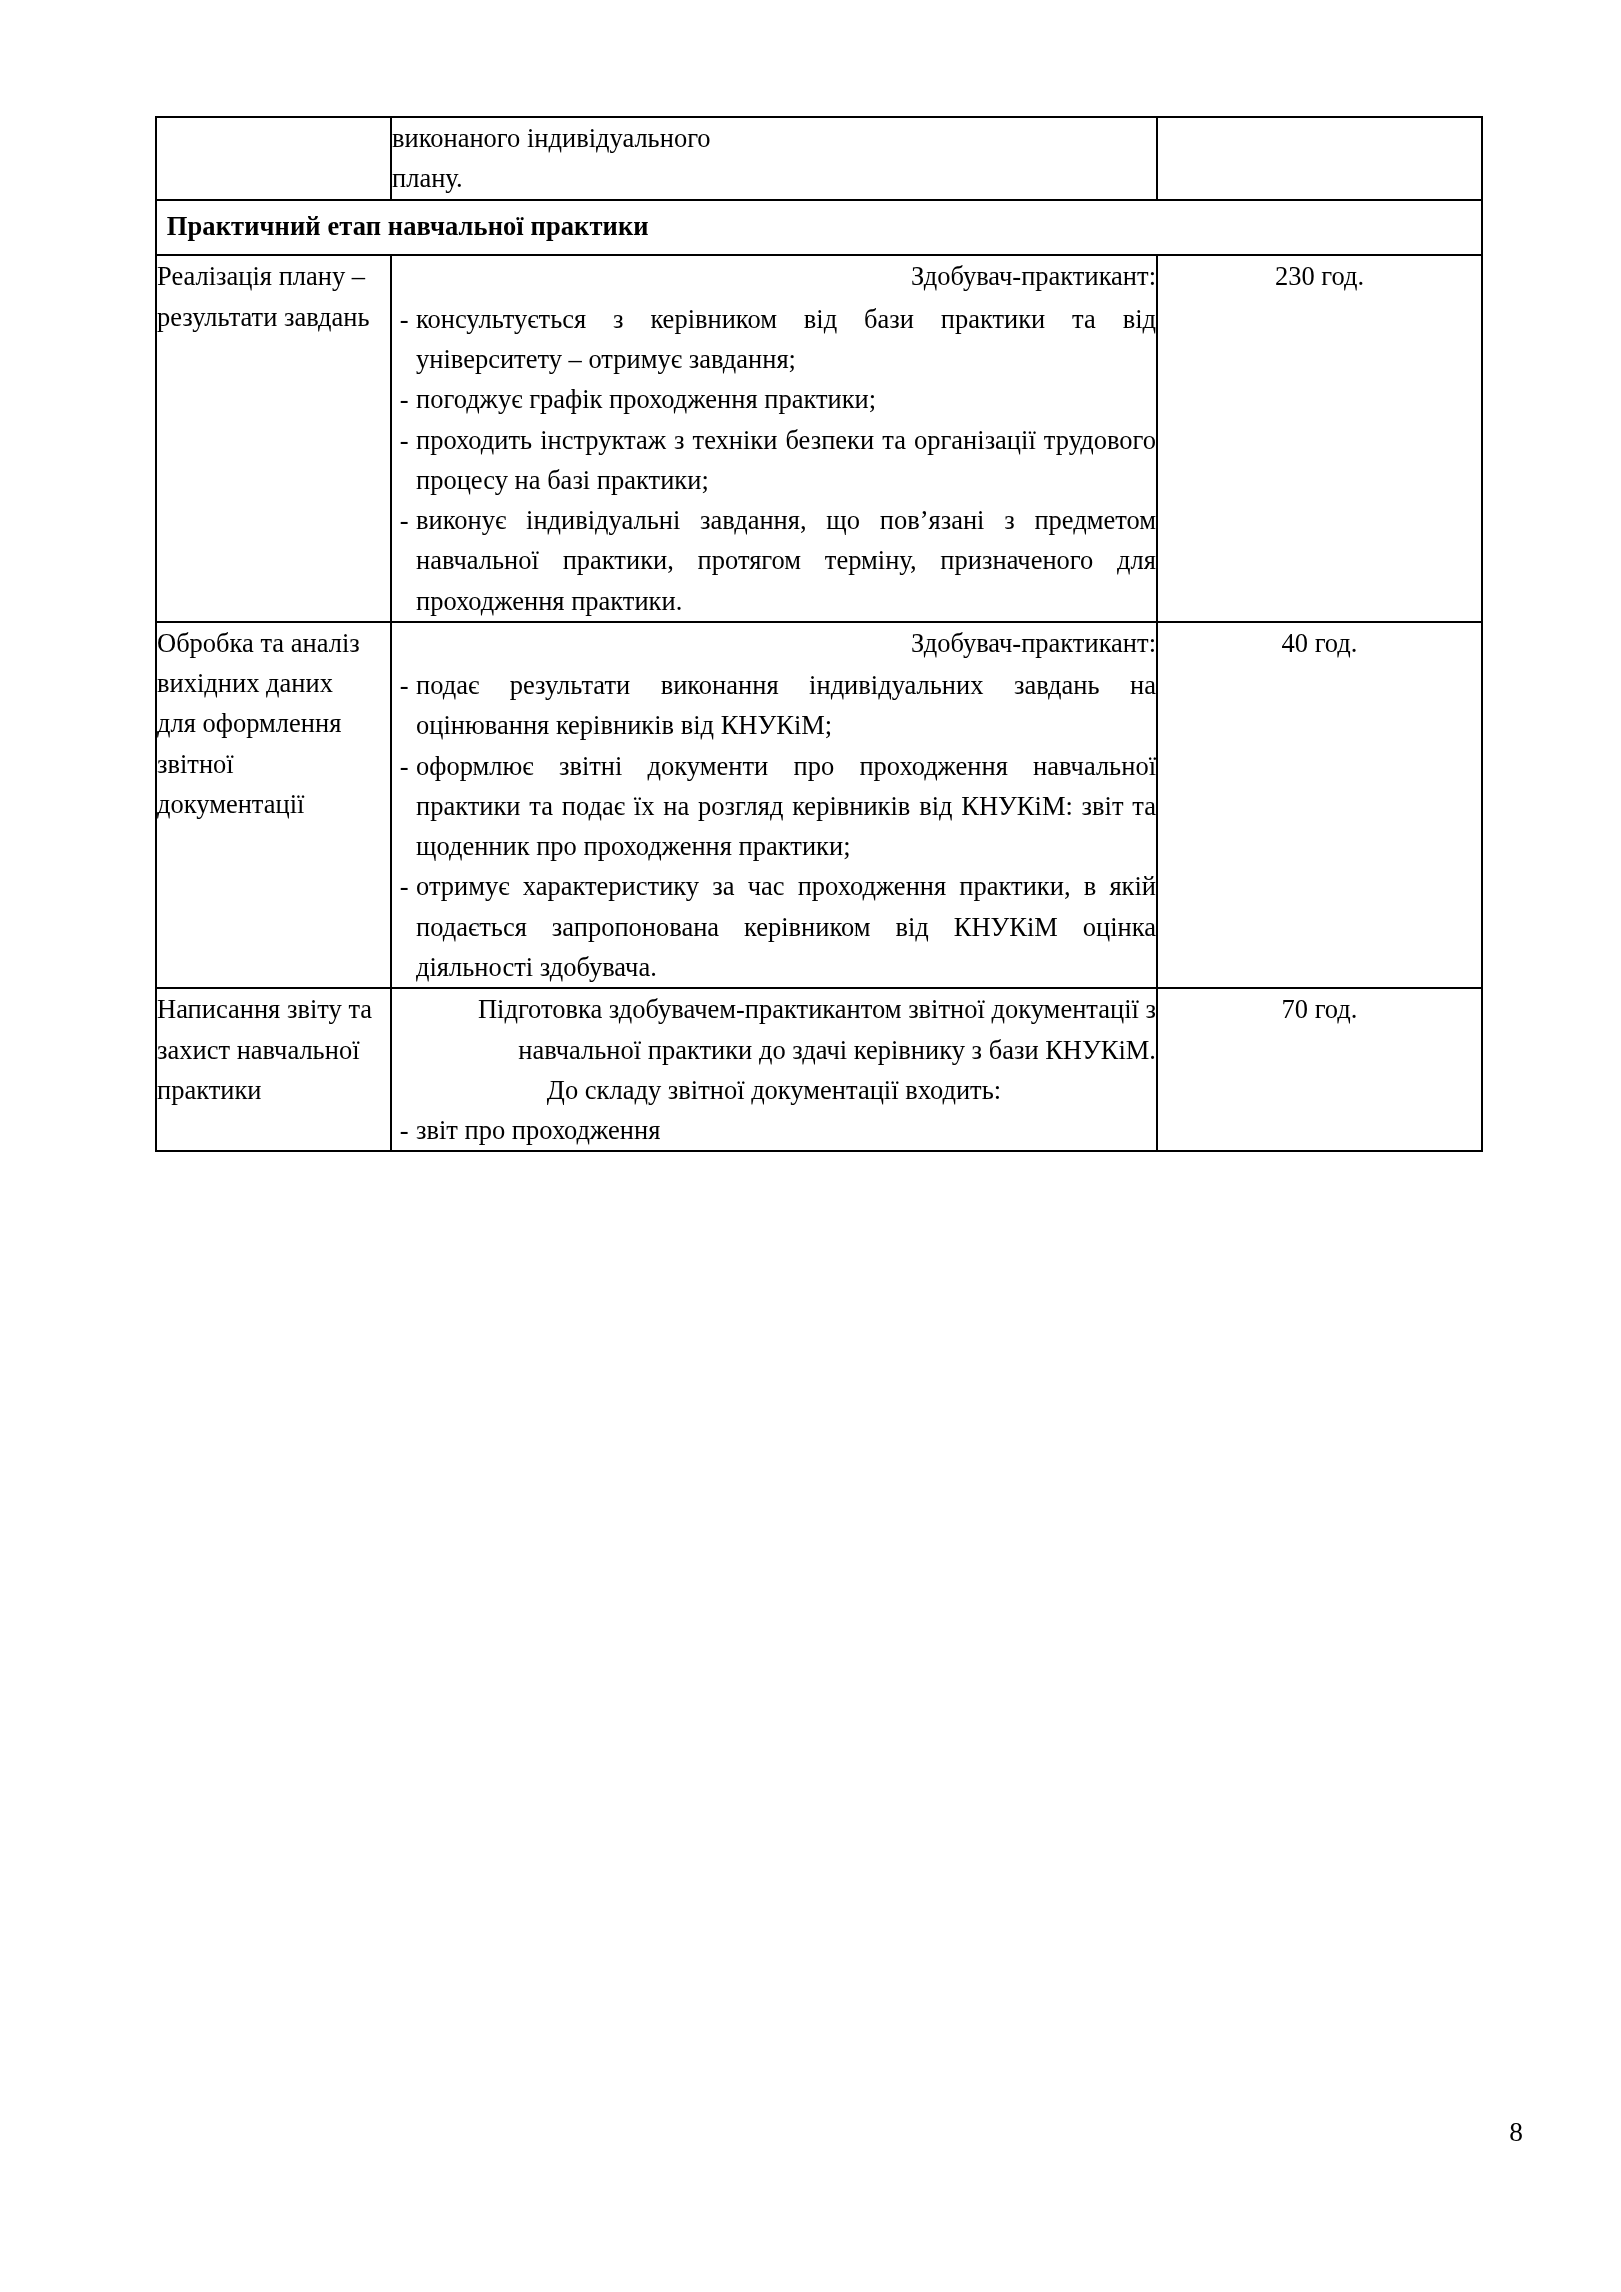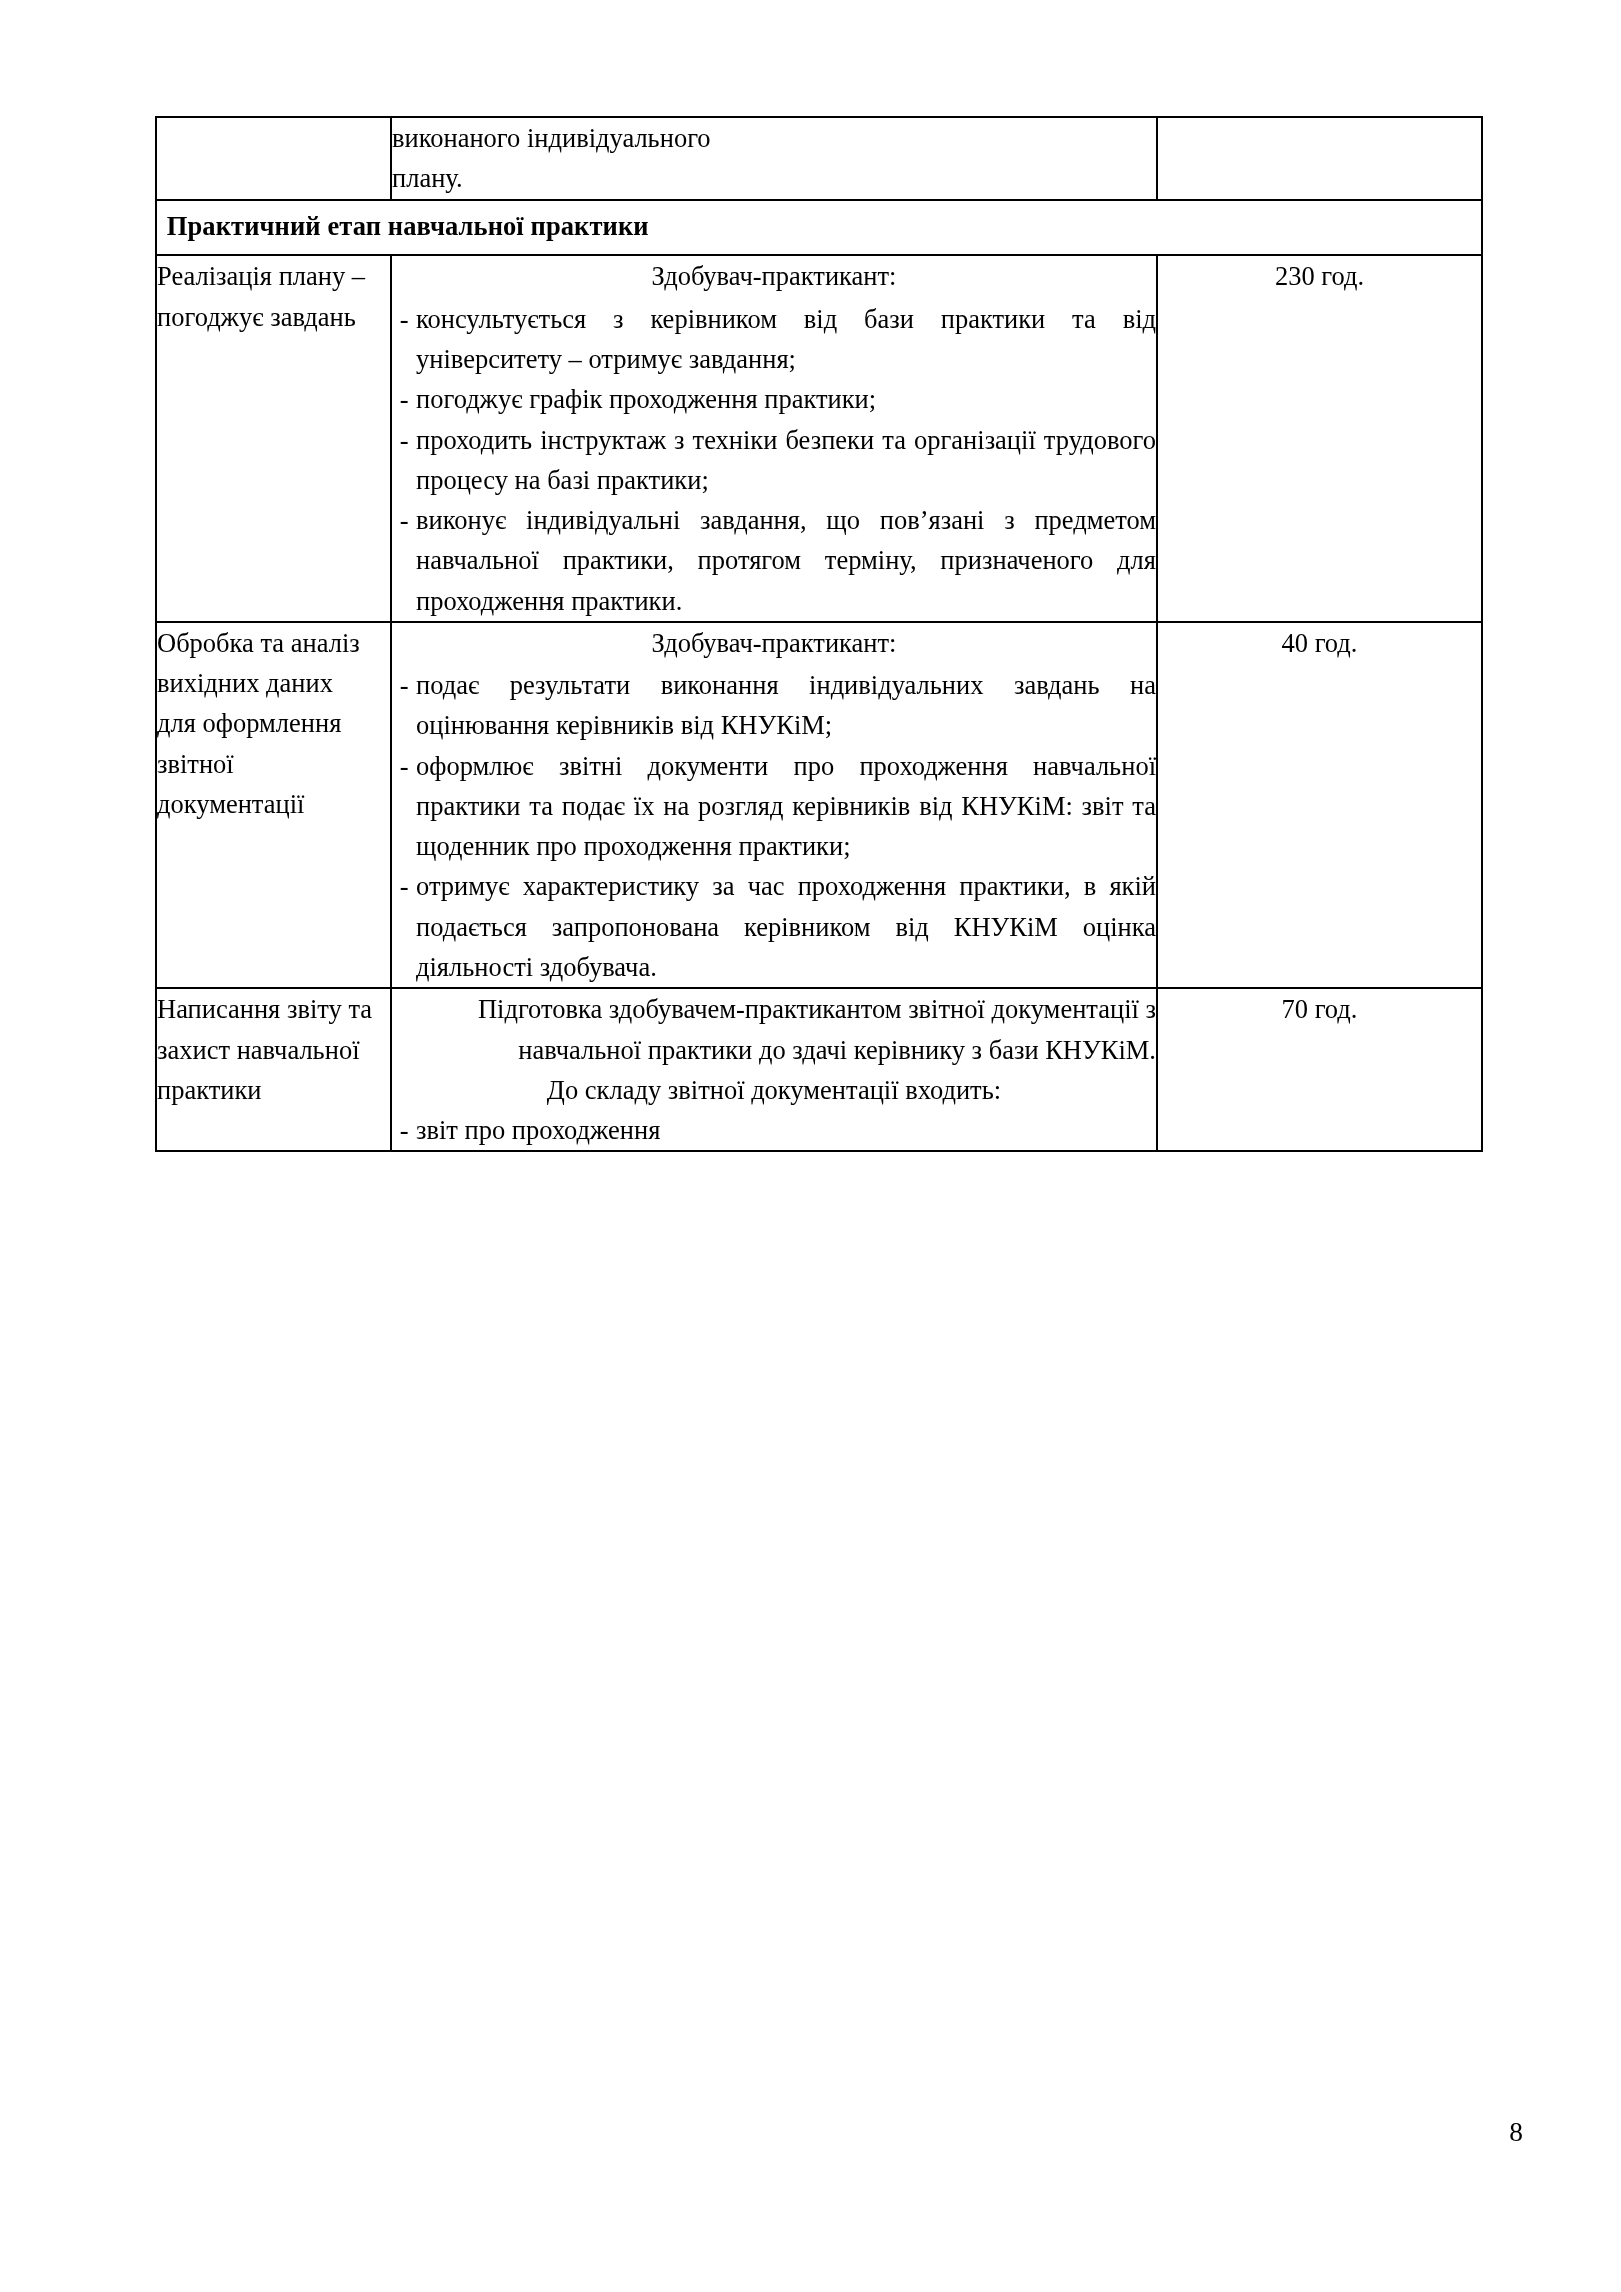--- a/index.html
+++ b/index.html
@@ -65,21 +65,21 @@
   .section-row td {
     text-align: left;
     font-weight: bold;
     padding: 5.9px 9.8px 7.8px 9.8px;
     vertical-align: middle;
     letter-spacing: 0.1px;
   }
 
   .lead {
     margin: 0 0 2px 0;
-    text-align: center;
+    text-align: right;
   }
   .lead-indent {
     margin: 0;
     text-indent: 45px;
     text-align: right;
   }
   .plain-line {
     margin: 0;
     text-align: center;
   }
@@ -138,21 +138,21 @@
         <td class="cell-empty"></td>
       </tr>
 
       <tr class="section-row">
         <td colspan="3">Практичний етап навчальної практики</td>
       </tr>
 
       <tr>
         <td class="cell-name">
           <span class="name-line">Реалізація плану –</span>
-          <span class="name-line">погоджує завдань</span>
+          <span class="name-line">результати завдань</span>
         </td>
         <td class="cell-desc">
           <p class="lead">Здобувач-практикант:</p>
           <ul class="dash-list">
             <li>консультується з керівником від бази практики та від університету – отримує завдання;</li>
             <li class="nj">погоджує графік проходження практики;</li>
             <li>проходить інструктаж з техніки безпеки та організації трудового процесу на базі практики;</li>
             <li>виконує індивідуальні завдання, що пов’язані з предметом навчальної практики, протягом терміну, призначеного для проходження практики.</li>
           </ul>
         </td>

